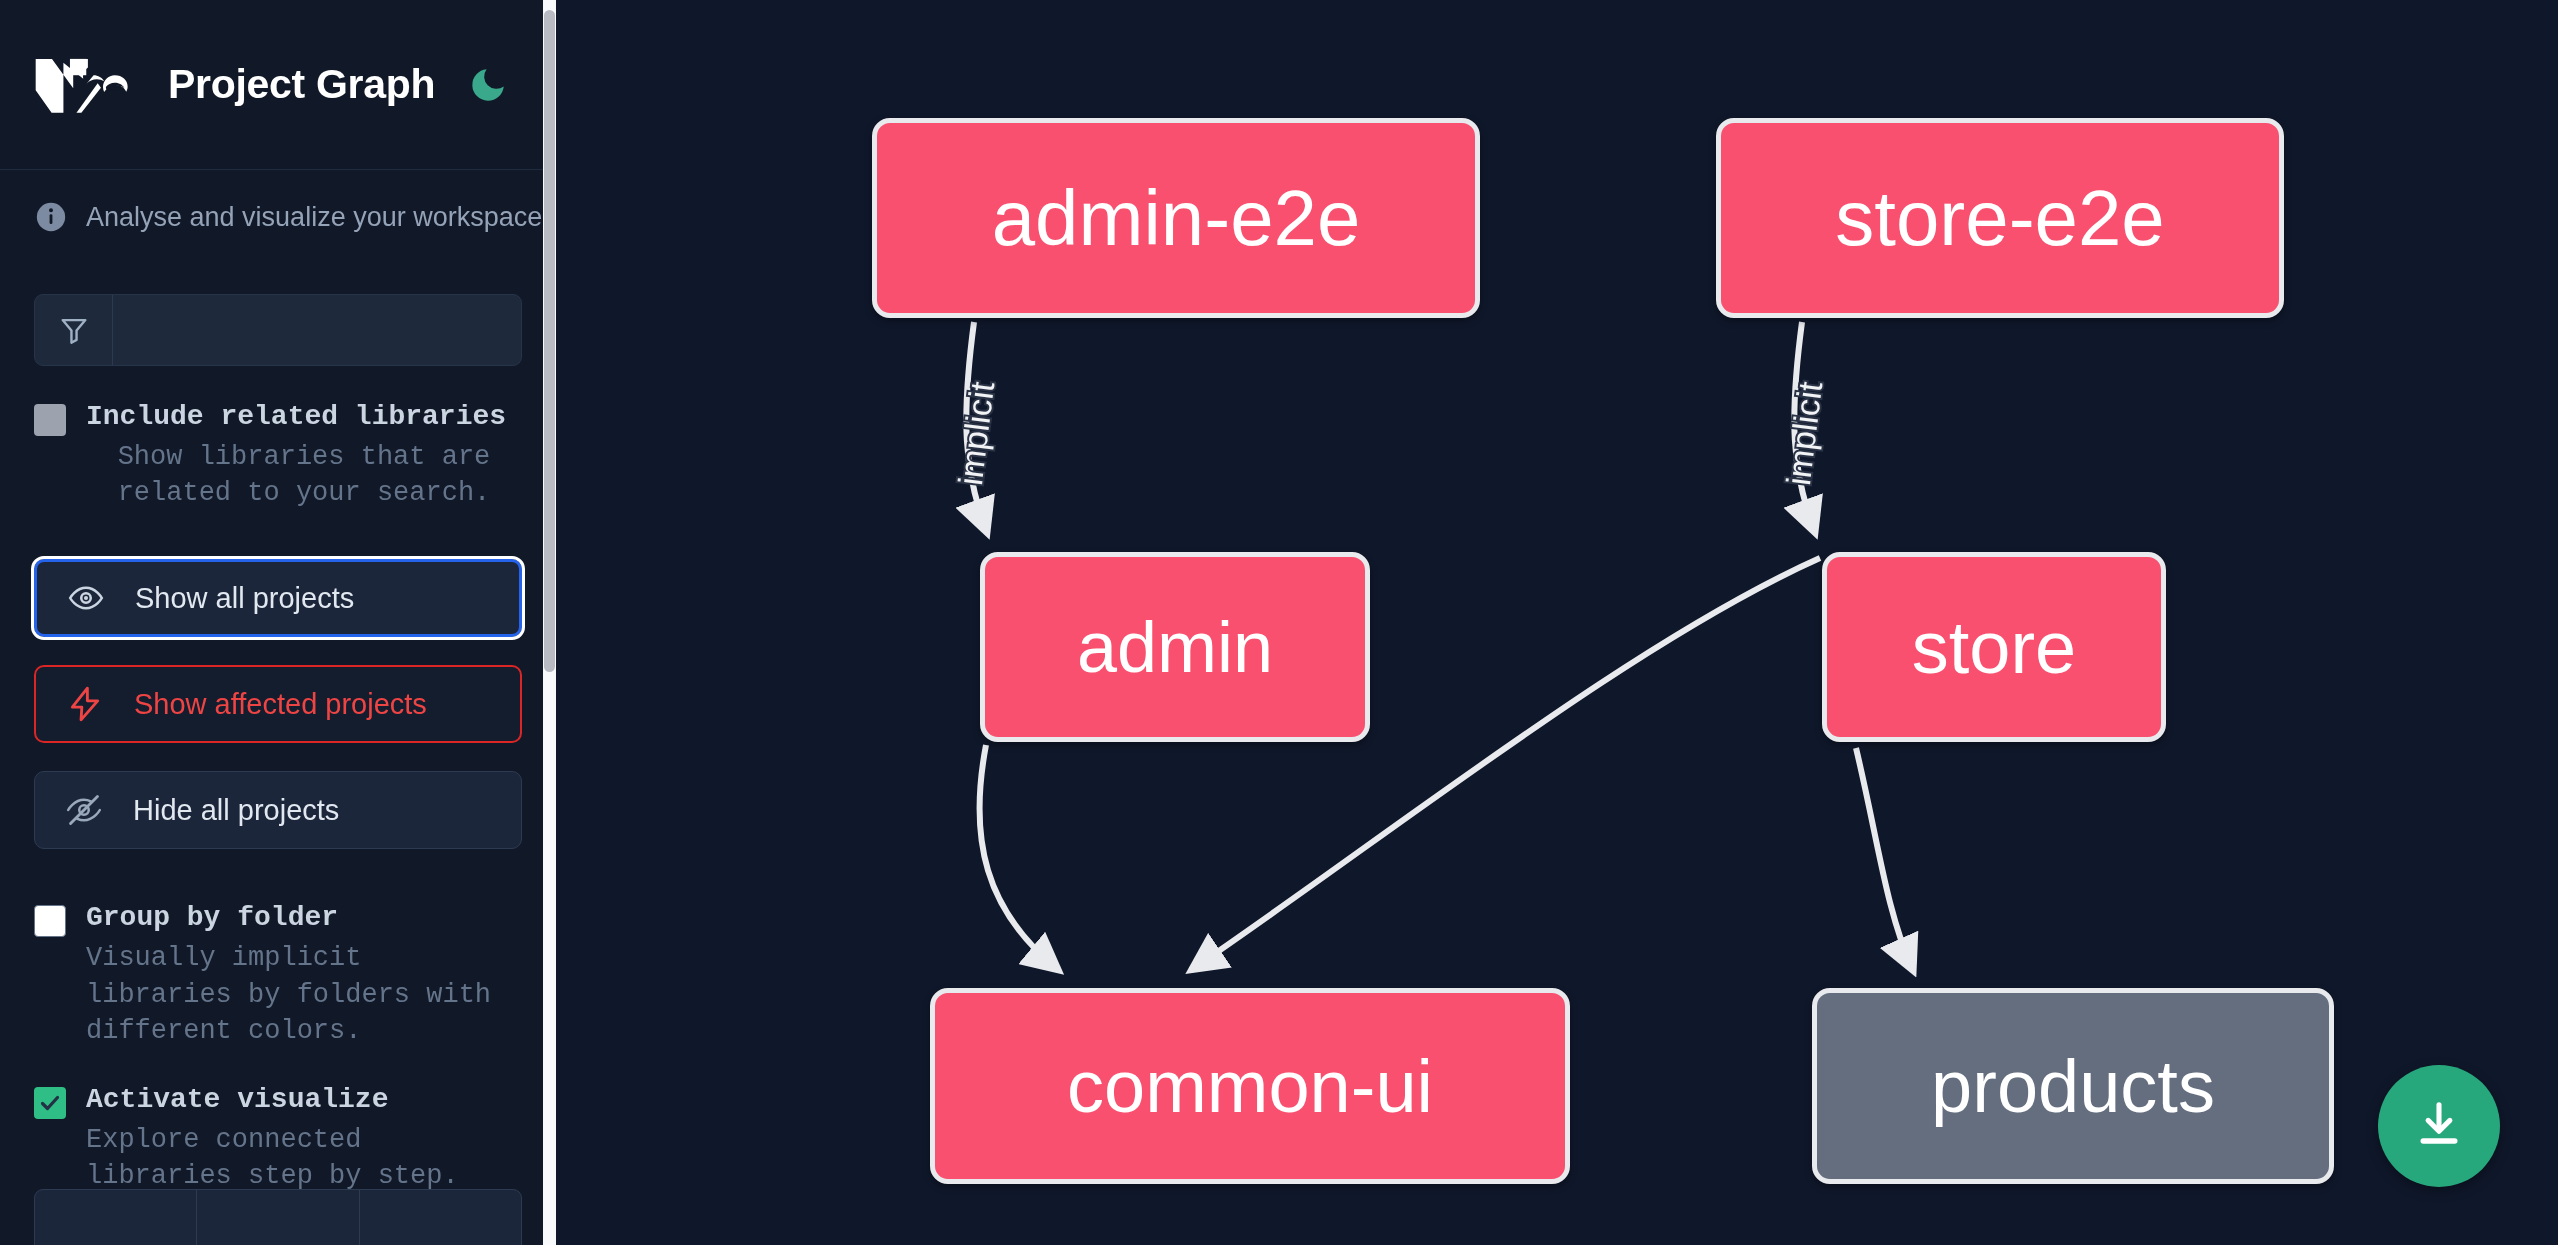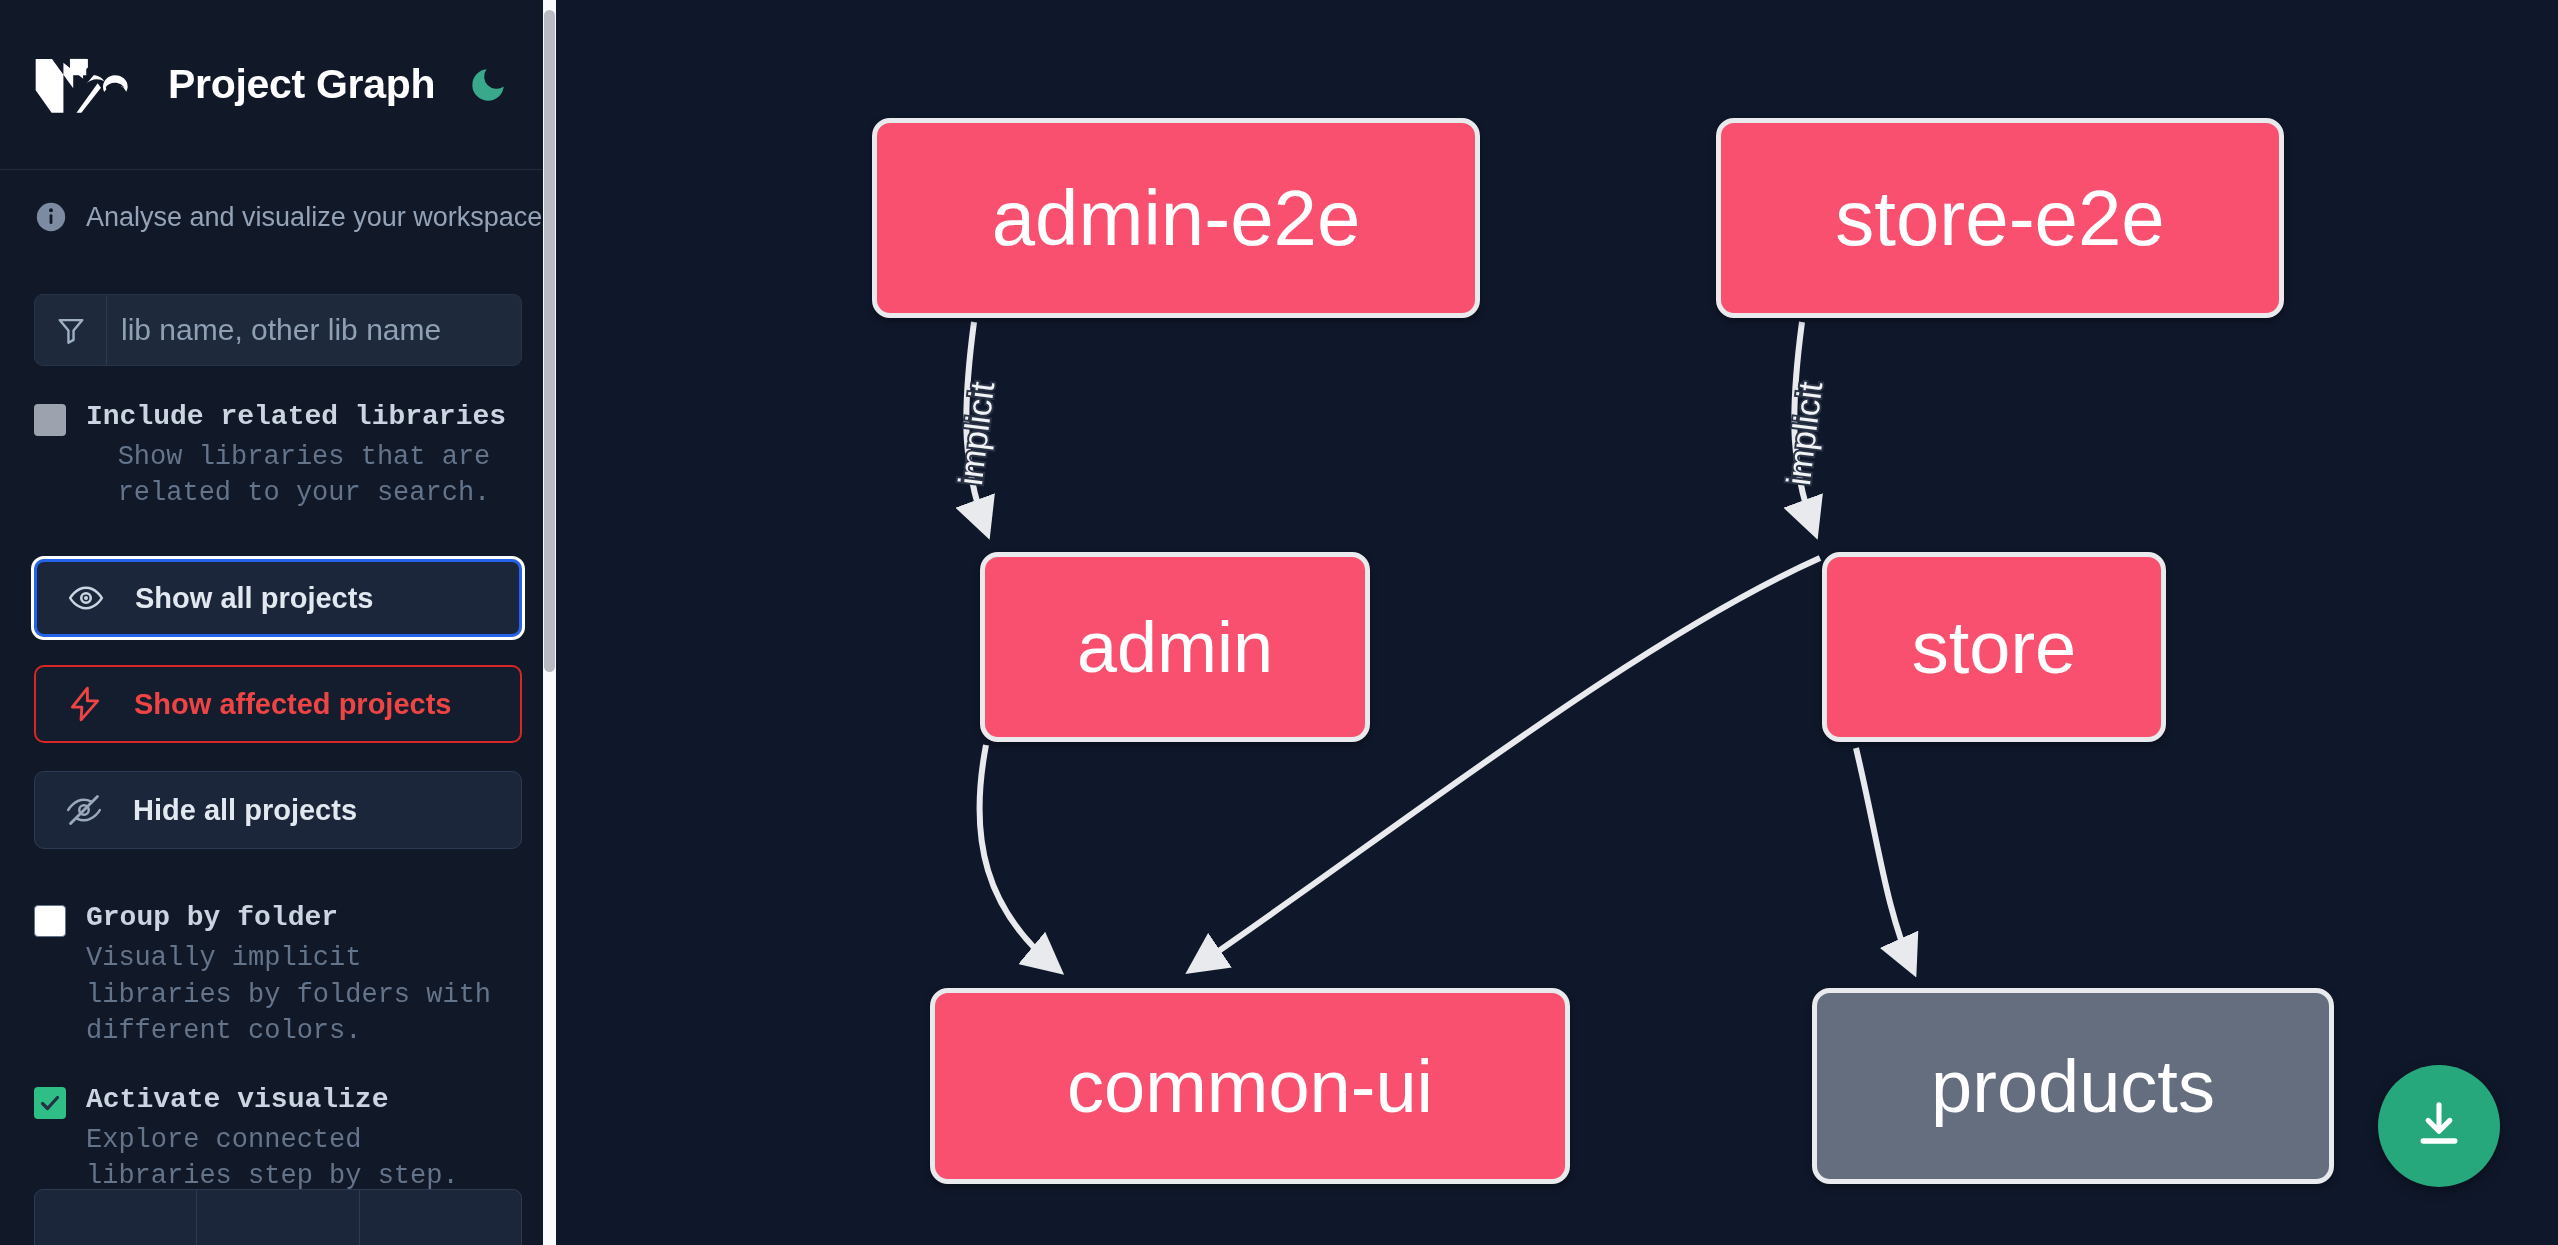--- a/index.html
+++ b/index.html
@@ -89,21 +89,21 @@
     margin: 0 34px;
     height: 78px;
     border-radius: 10px;
     display: flex; align-items: center;
     padding: 0 30px;
     cursor: pointer;
     background: #1b263b;
     border: 1px solid #2d3b52;
   }
   .btn .bicon { flex: 0 0 44px; display: flex; align-items: center; }
-  .btn .blabel { margin-left: 24px; font-size: 29px; font-weight: 700; }
+  .btn .blabel { margin-left: 24px; font-size: 29px; font-weight: 400; }
 
   .btn-showall {
     margin-top: 48px;
     border: 3px solid #2563eb;
     outline: 3px solid #ffffff;
     outline-offset: 0px;
   }
   .btn-showall .blabel { color: #e2e8f0; }
   .btn-affected {
     margin-top: 28px;
@@ -205,21 +205,20 @@
       </span>
       <span class="sb-info-text">Analyse and visualize your workspace.</span>
     </div>
 
     <div class="sb-search">
       <span class="search-icon-box">
         <svg viewBox="0 0 24 24" width="34" height="34" aria-hidden="true">
           <path d="M4 5h16l-6.2 7.4V19l-3.6 2v-8.6z" fill="none" stroke="#9fb0c4" stroke-width="1.7" stroke-linejoin="round"></path>
         </svg>
       </span>
-      <input class="search-input" type="text" placeholder="lib name, other lib name" style="">
     </div>
 
     <div class="chk-row">
       <span class="chk-box-area">
         <span class="chk grey"></span>
       </span>
       <span class="chk-texts">
         <span class="chk-label" style="display:block;">Include related libraries</span>
         <span class="chk-desc" style="display:block;text-align:center;">Show libraries that are related to your search.</span>
       </span>

